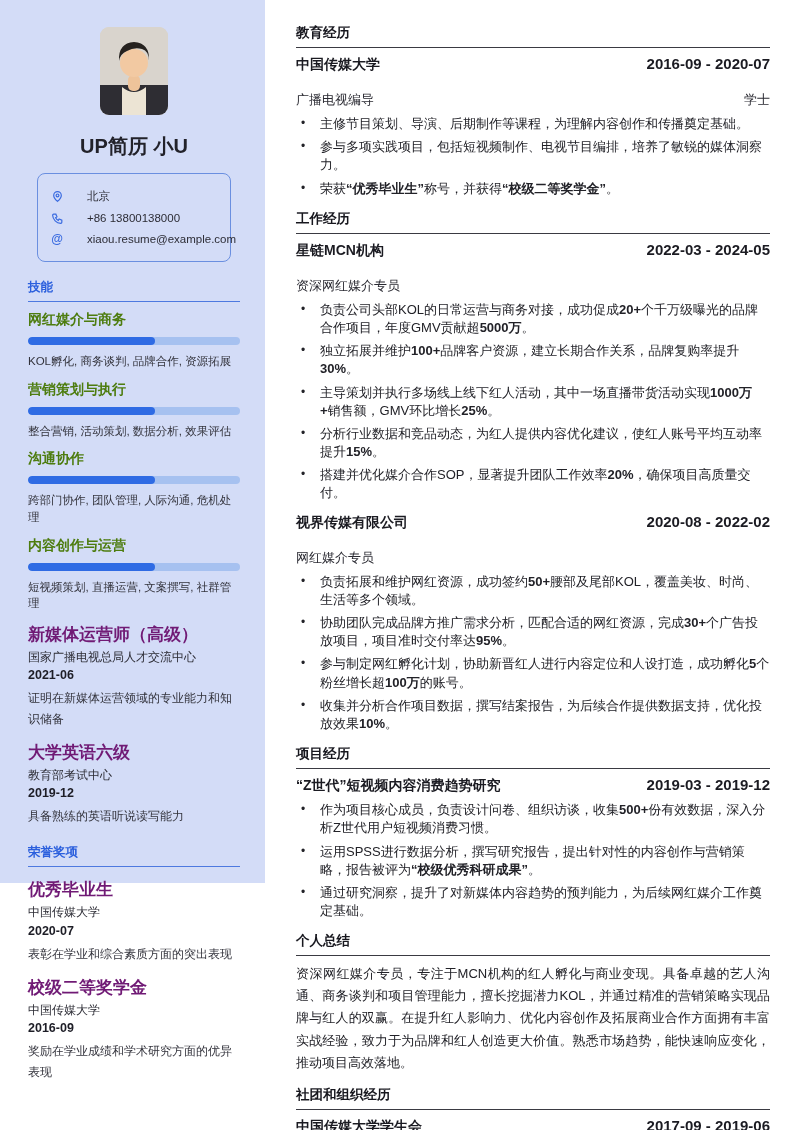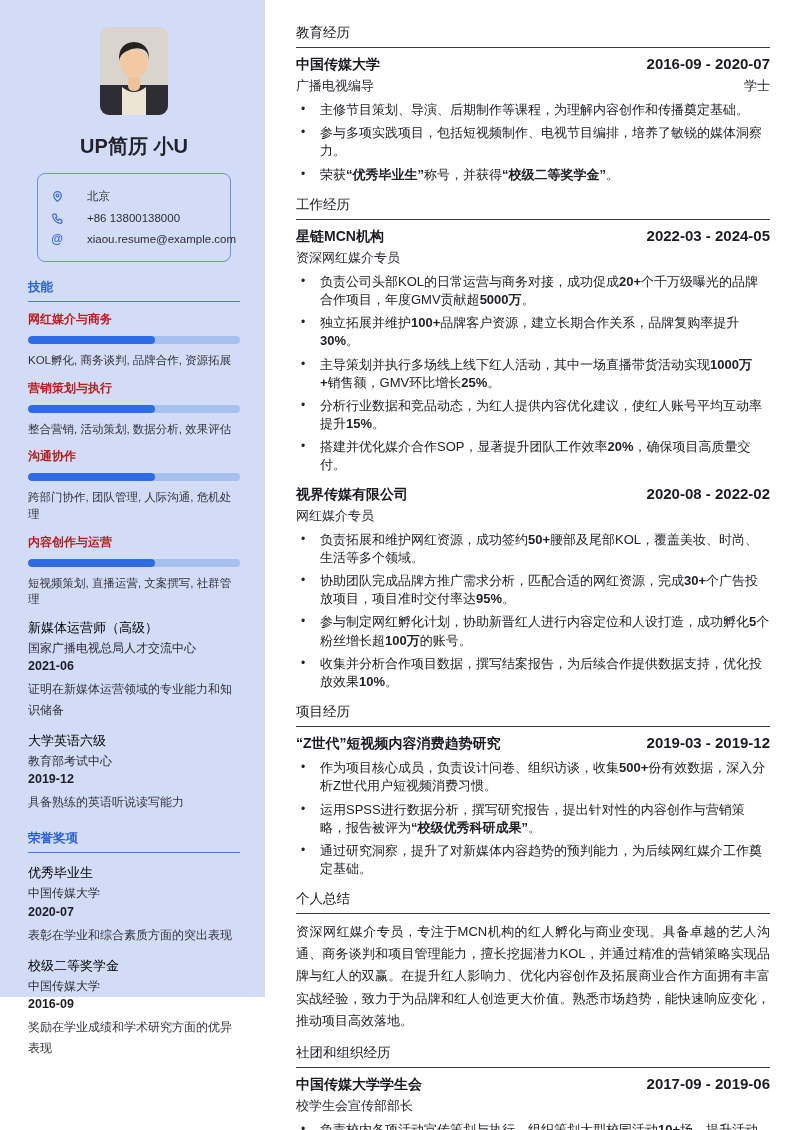--- a/index.html
+++ b/index.html
@@ -4,21 +4,21 @@
 <style>
   * { margin:0; padding:0; box-sizing:border-box; }
   html,body { width:799px; height:1130px; }
   body {
     font-family:"Liberation Sans","DejaVu Sans",sans-serif;
     background:#ffffff; color:#222228;
     display:flex; overflow:hidden;
   }
   
   .sidebar {
-    width:265px; flex-shrink:0; height:997px;
+    width:265px; flex-shrink:0; height:883px;
     background:#d3dcf7;
     padding:27px 25px 16px 28px;
   }
   .photo-wrap { text-align:center; }
   .photo {
     width:68px; height:88px; border-radius:9px; display:inline-block;
     overflow:hidden; background:#d9d4cd;
   }
   .name {
     text-align:center; font-size:20px; font-weight:bold; color:#22222a;
@@ -33,44 +33,44 @@
     font-size:11.5px; color:#2c2c35; margin:7px 0;
   }
   .cicon { width:14px; height:14px; flex-shrink:0; color:#3a6be0; display:flex; align-items:center; justify-content:center; }
   .cicon svg { width:13px; height:13px; }
   .at-glyph { font-size:12px; font-weight:bold; color:#3a6be0; }
   .side-title {
     color:#2b5fdd; font-weight:bold; font-size:12.5px;
     border-bottom:1.5px solid #4d79e0; padding-bottom:5px;
     margin:17px 0 8px;
   }
-  .skill-name { font-size:12px; font-weight:bold; color:#b91c1c; margin:9px 0 8px; }
+  .skill-name { font-size:14px; font-weight:bold; color:#4d7c0f; margin:9px 0 8px; }
   .skill-bar { height:8px; border-radius:4px; background:#a6c1f0; overflow:hidden; }
   .skill-fill { height:100%; background:#2f6be4; border-radius:4px; }
   .skill-desc { font-size:11.5px; color:#33333c; margin:8px 0 11px; line-height:1.45; }
   .cred { margin-top:11px; }
-  .cred-name { font-size:13px; font-weight:normal; color:#000000; }
+  .cred-name { font-size:17px; font-weight:bold; color:#701a75; }
   .cred-issuer { font-size:12px; color:#2c2c35; margin-top:3px; line-height:1.35; }
   .cred-date { font-size:12.5px; font-weight:bold; color:#1d1d26; margin-top:3px; }
   .cred-desc { font-size:12px; color:#33333c; line-height:1.75; margin-top:6px; }
   
   .main { flex:1; padding:24px 29px 0 31px; }
   .section { margin-bottom:12px; }
   .sec-title {
-    font-size:13.5px; font-weight:normal; color:#17171e;
+    font-size:13.5px; font-weight:bold; color:#17171e;
     border-bottom:1.6px solid #3a3a42; padding-bottom:5px; margin-bottom:4px;
   }
   .entry-head {
     display:flex; justify-content:space-between; align-items:baseline;
     font-size:14px; font-weight:bold; color:#1b1b22; margin-top:7px;
   }
   .entry-date { font-size:15px; font-weight:bold; white-space:nowrap; }
   .entry-sub {
     display:flex; justify-content:space-between;
-    font-size:13px; color:#2a2a32; margin-top:3px; font-weight:normal;
+    font-size:13px; color:#2a2a32; margin-top:17px; font-weight:normal;
   }
   .bullets { margin-top:6px; }
   .bullet { display:flex; font-size:13px; color:#222228; line-height:1.4; margin-bottom:5px; }
   .bullet-dot { width:24px; flex-shrink:0; padding-left:5px; font-size:12px; }
   .bullet-text { flex:1; }
   .bullet-text b, .summary-text b { font-weight:bold; }
   .job { margin-bottom:10px; }
   .summary-text { font-size:13px; line-height:1.7; margin-top:7px; text-align:justify; color:#222228; }
 </style>
 </head>

